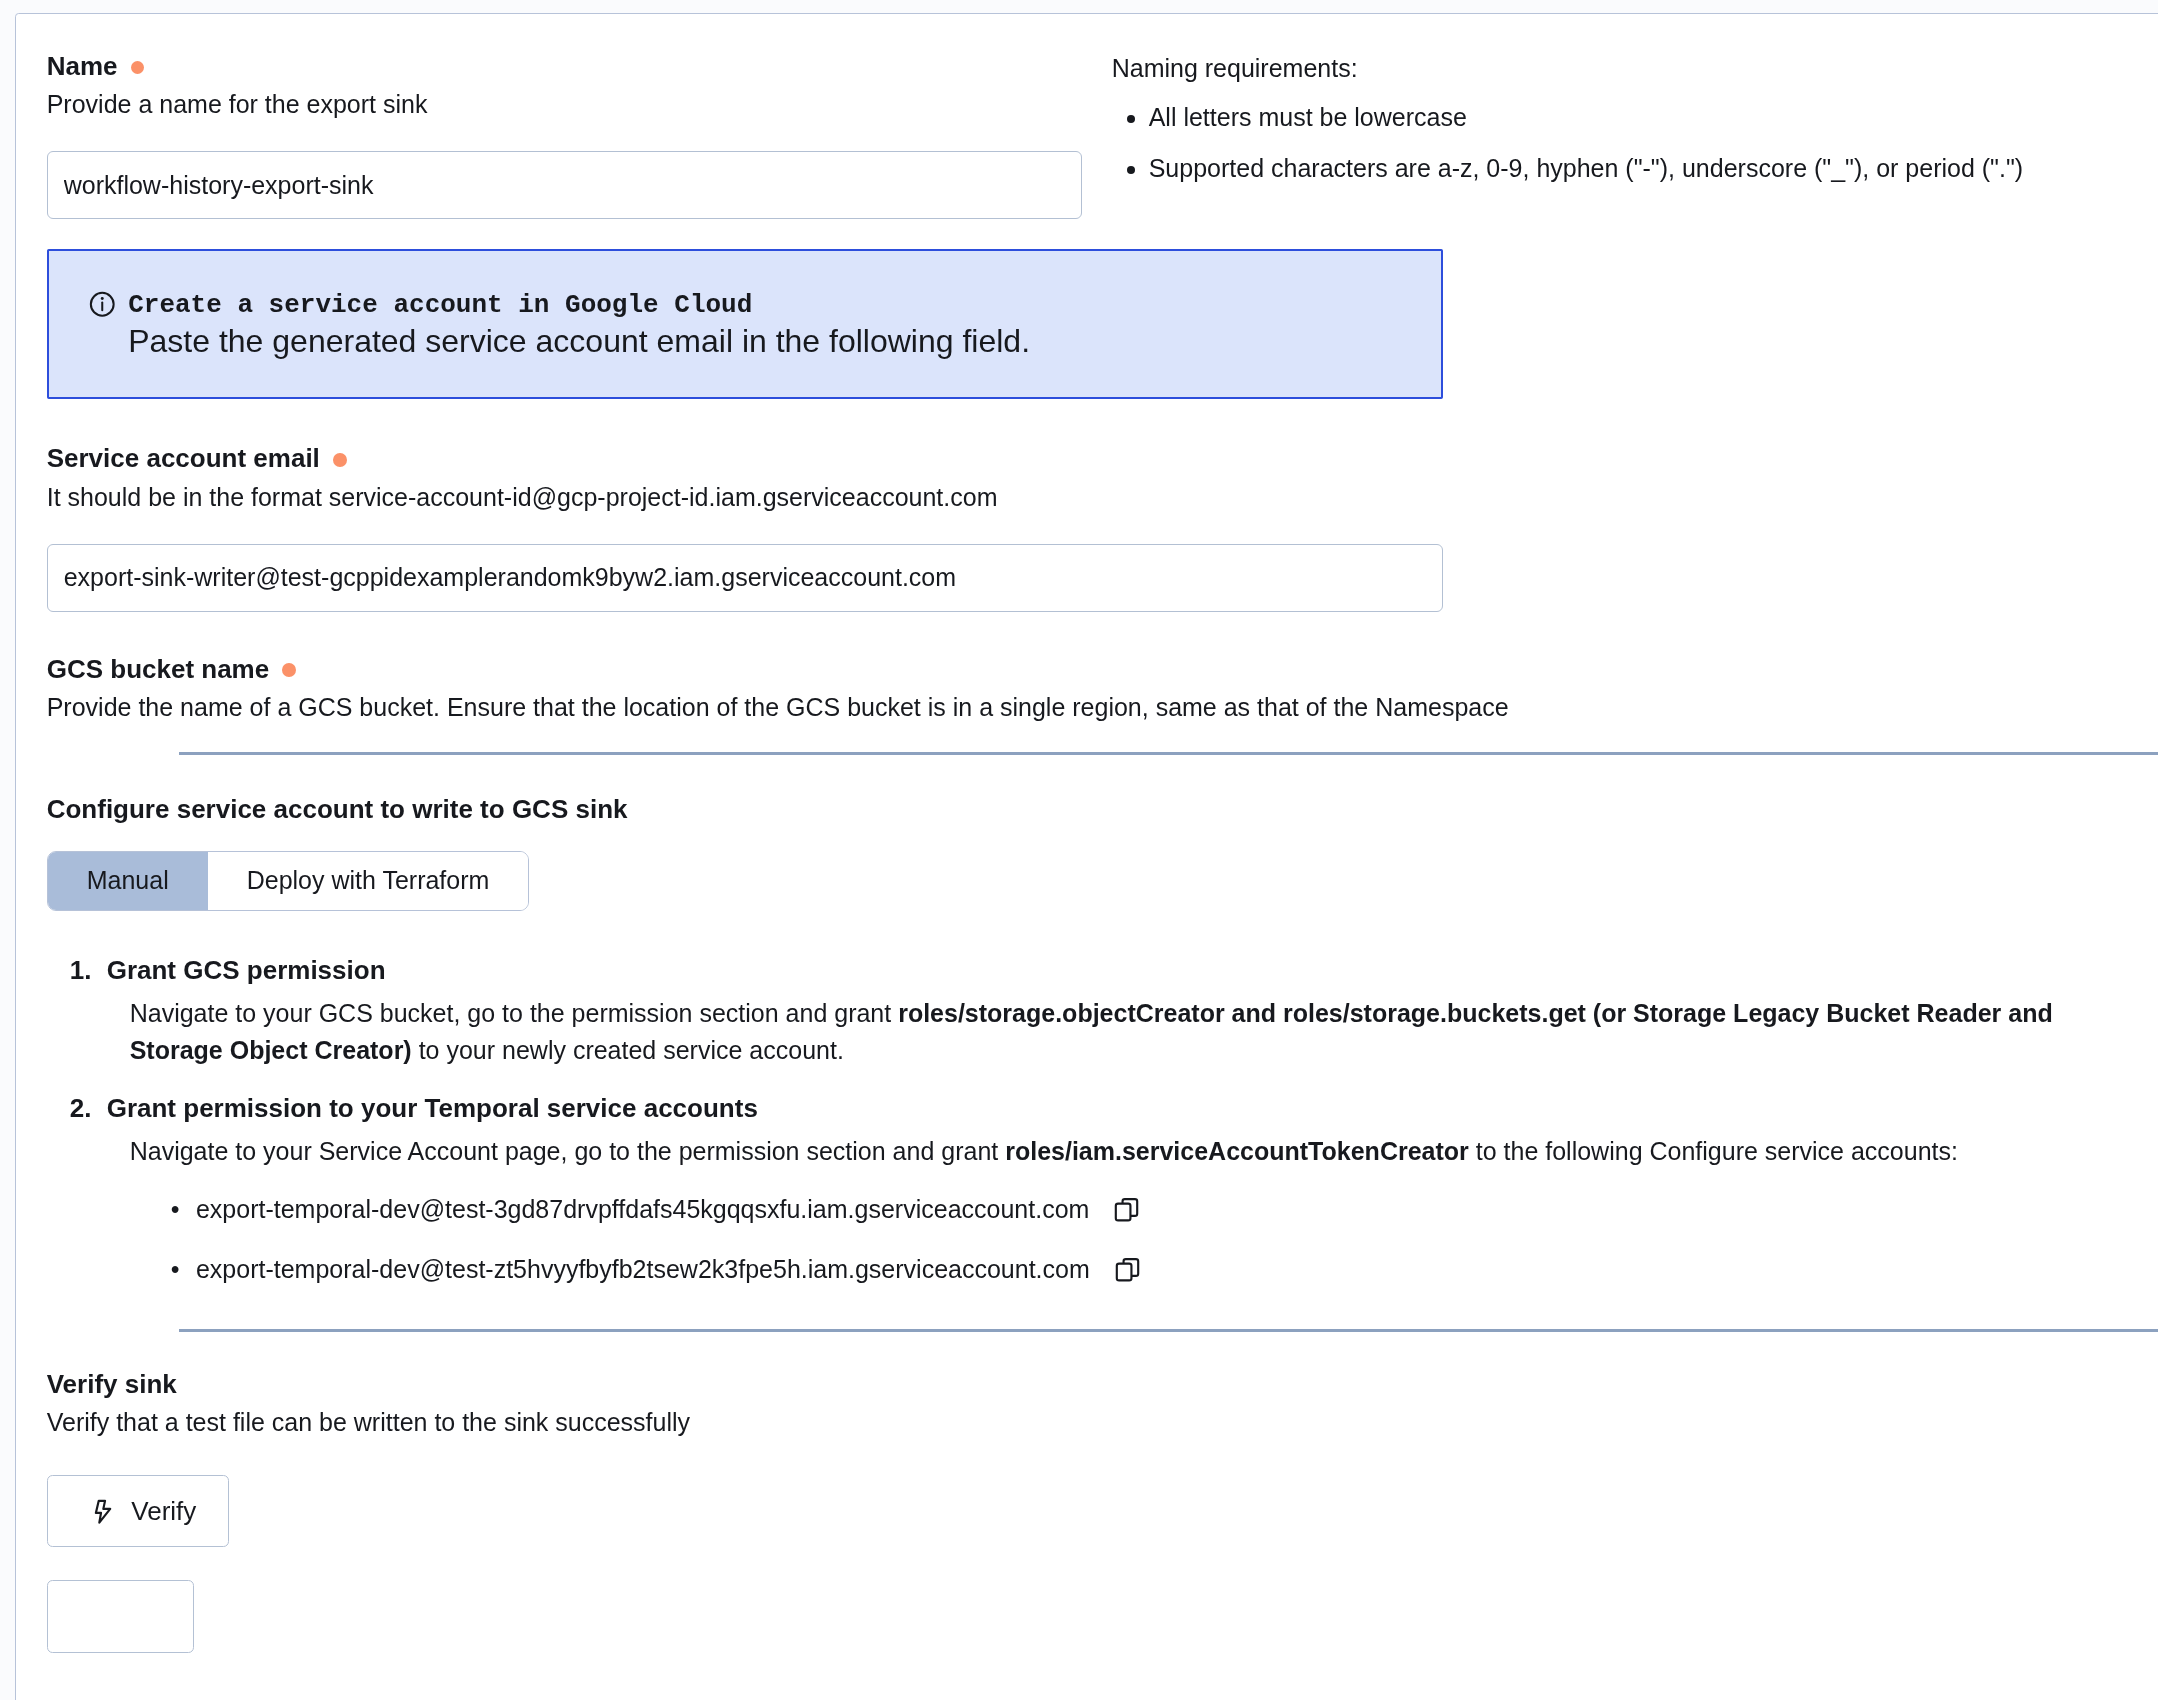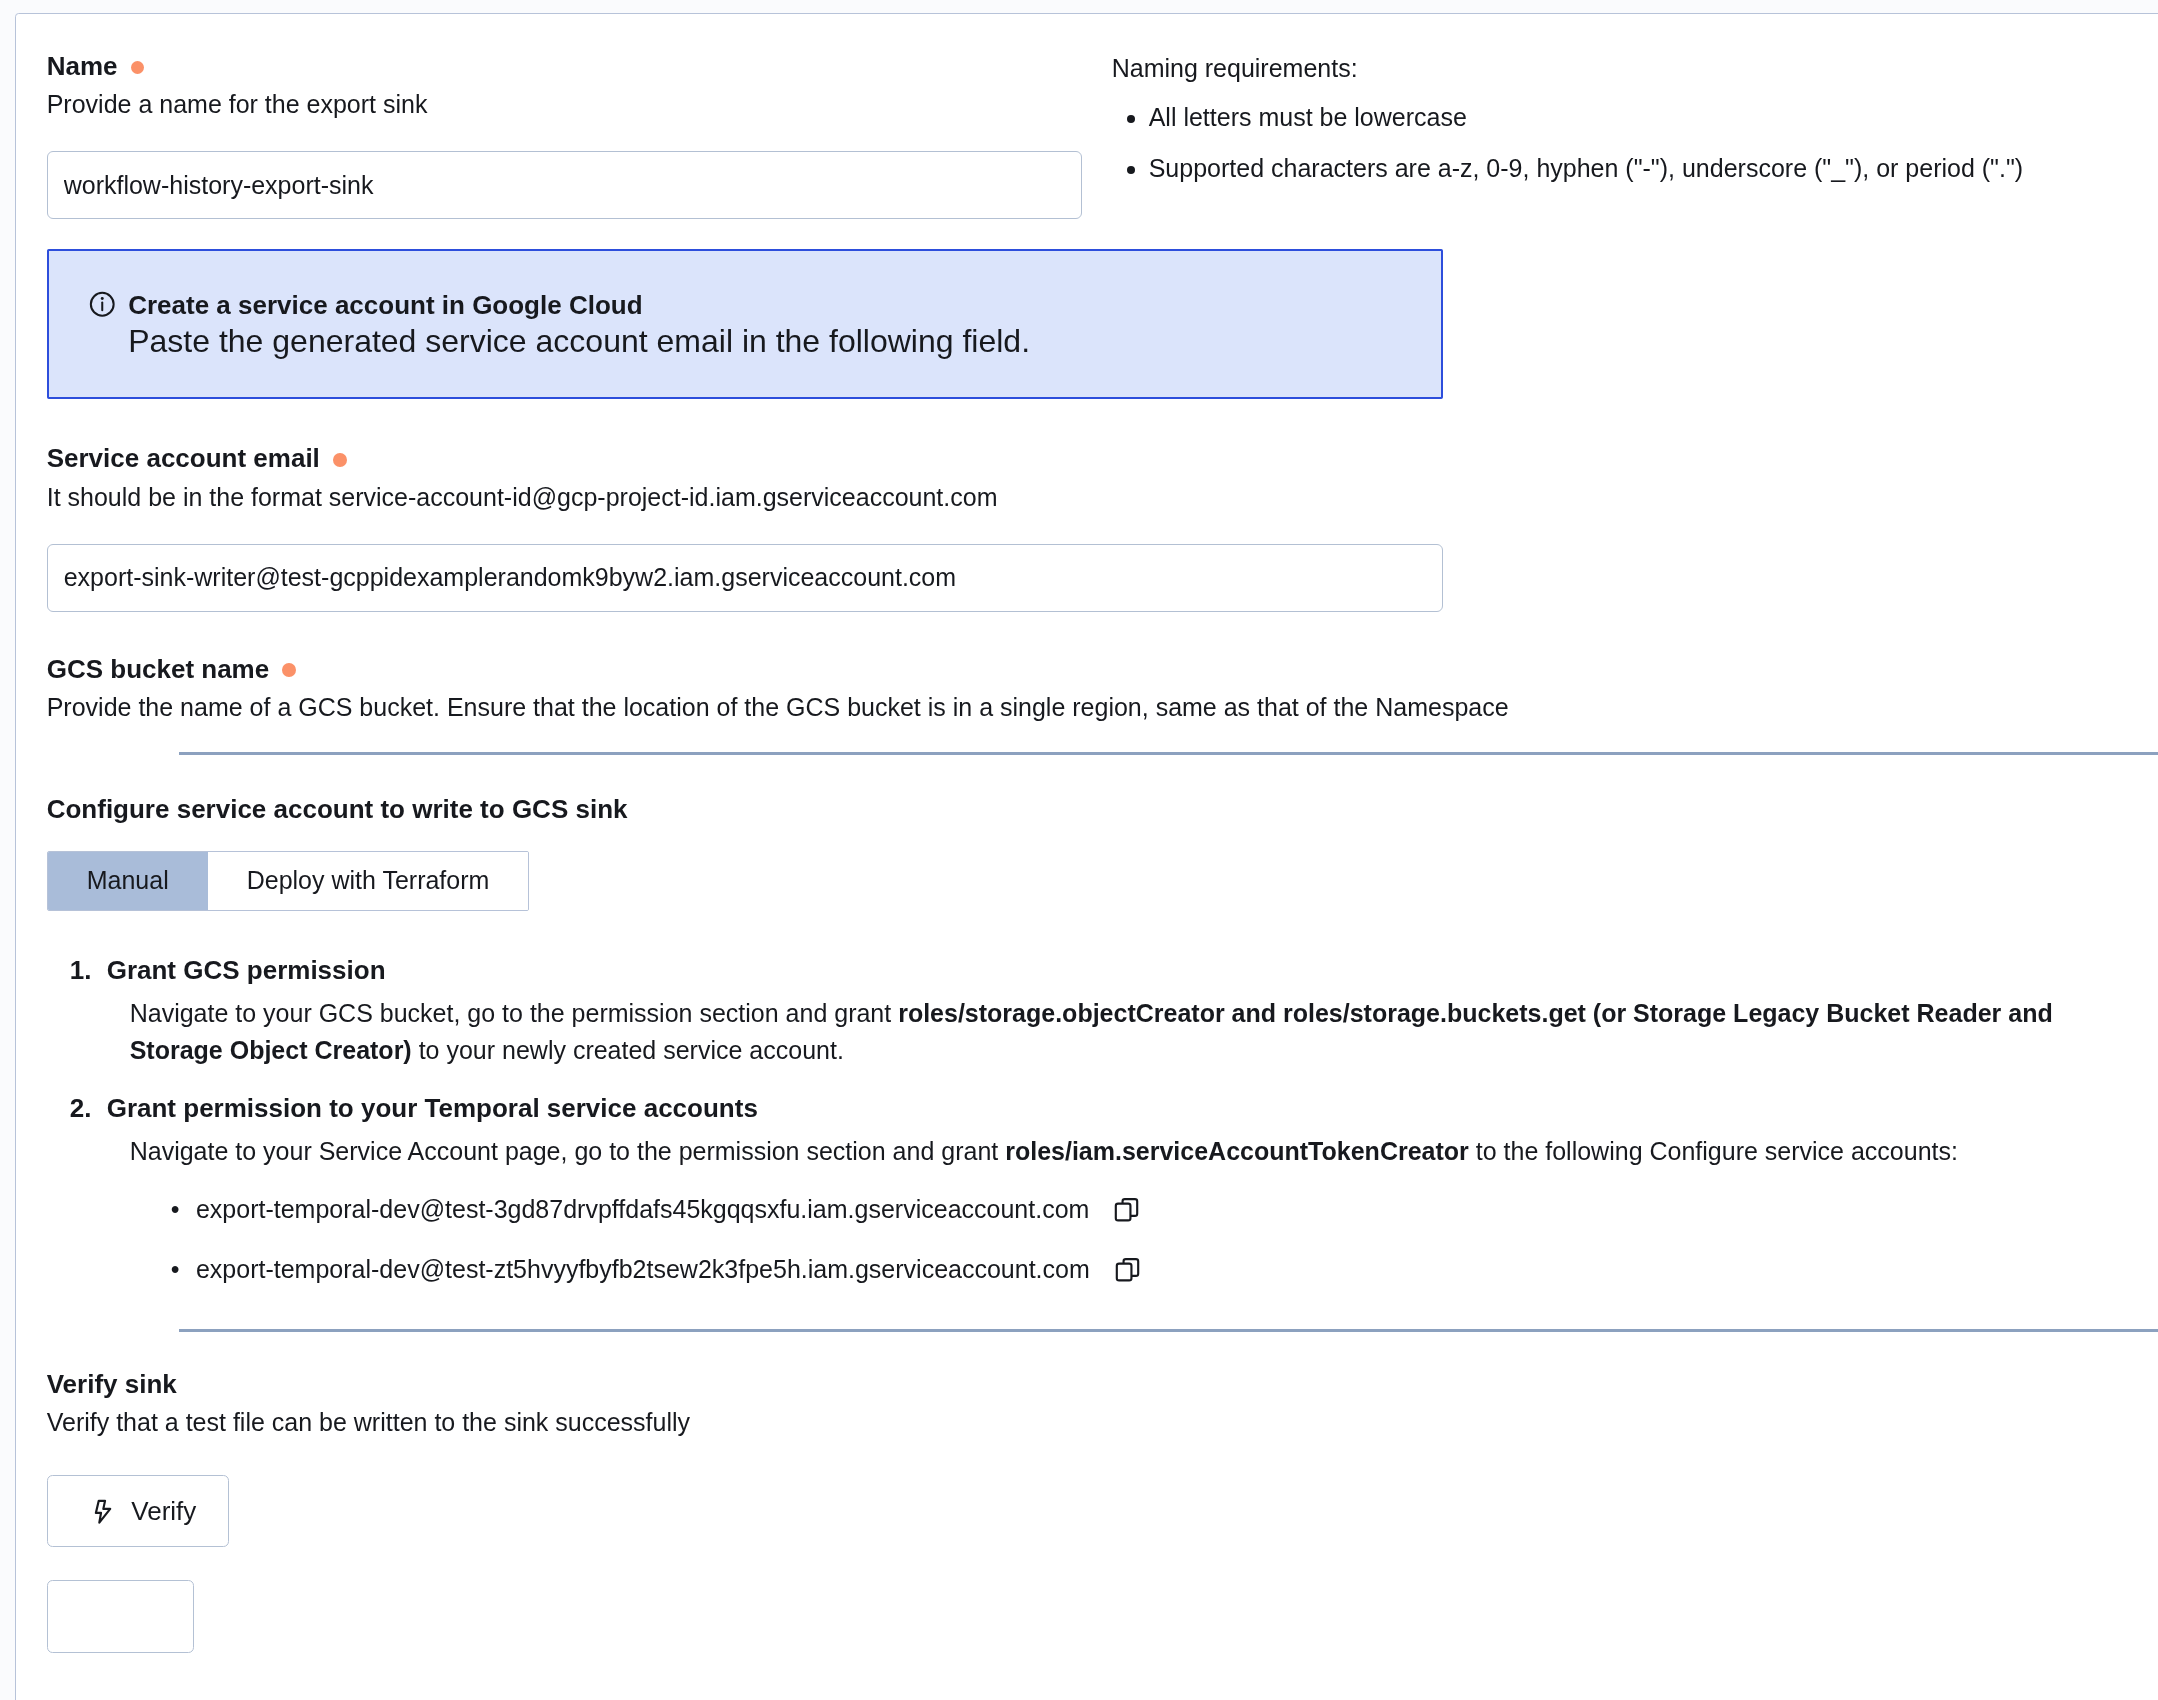--- a/index.html
+++ b/index.html
@@ -46,36 +46,36 @@
   ul.reqs li { margin-bottom: 20px; white-space: nowrap; font-size: 25px; line-height: 31px; }
 
   
   .info-banner {
     margin-top: 30px; width: 1396px; height: 150px;
     background: #dbe4fb; border: 2.8px solid #2d4edc; border-radius: 1.8px;
     display: flex; align-items: center; padding: 0 0 0 39px;
   }
   .info-inner { display: flex; align-items: flex-start; gap: 12px; }
   .info-icon { flex: none; margin-top: 1.8px; }
-  .info-title { font-weight: 700; font-size: 26px; line-height: 35px; }
+  .info-title { font-weight: 700; font-size: 26px; line-height: 35px; font-family: Liberation Mono, monospace; }
   .info-body { font-size: 32px; line-height: 37px; }
 
   .section-gap-1 { margin-top: 44px; }
   .section-gap-2 { margin-top: 42px; }
 
   
   .divider { margin-top: 29px; width: 2091px; height: 2.8px; background: #8ca1bf; border: none; }
   .divider.second { margin-top: 44px; }
 
   
   .section-heading { margin-top: 39px; font-weight: 700; font-size: 26px; line-height: 31px; }
 
   .tabs {
     margin-top: 26px; display: inline-flex;
-    border: 1.8px solid #b6c2d8; border-radius: 2px; overflow: hidden; background: #fff;
+    border: 1.8px solid #b6c2d8; border-radius: 9px; overflow: hidden; background: #fff;
   }
   .tab {
     height: 58px; display: flex; align-items: center; padding: 0 39px;
     font-size: 25px; cursor: pointer; background: #fff; color: #17191e;
   }
   .tab.selected { background: #a9bcd9; }
 
   .steps { margin-top: 42px; }
   .step { padding-left: 23px; }
   .step + .step { margin-top: 22px; }

